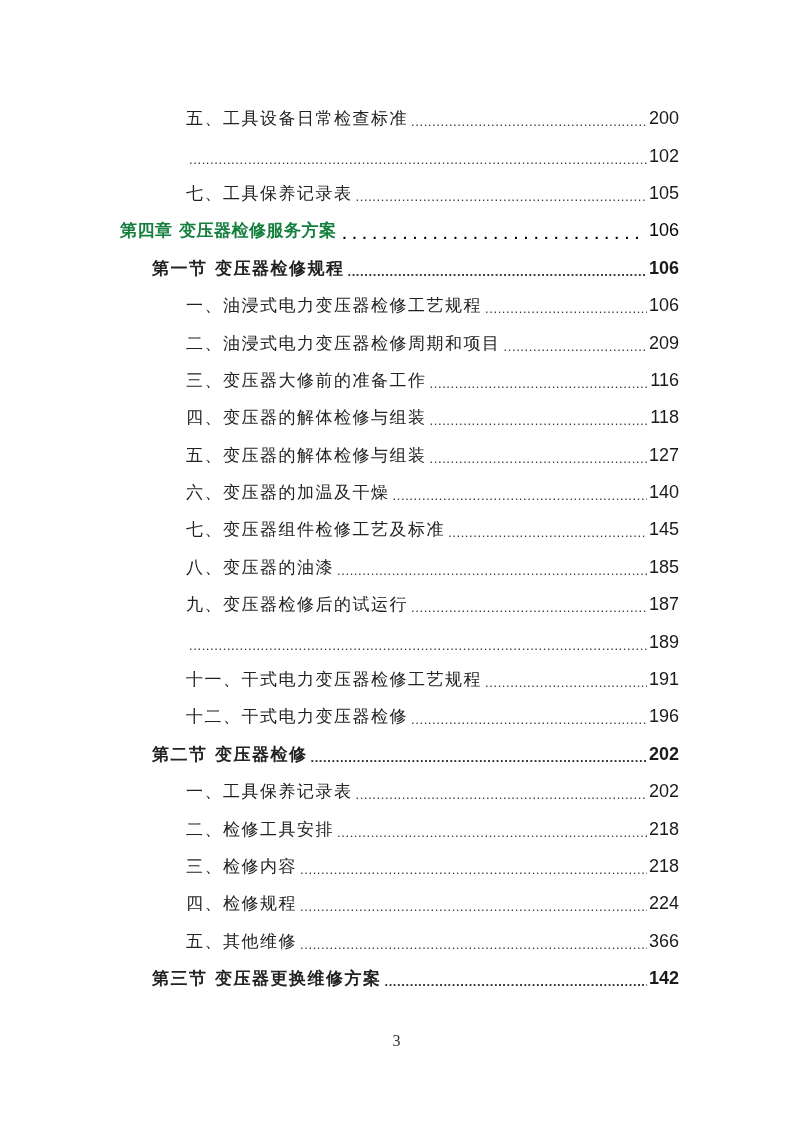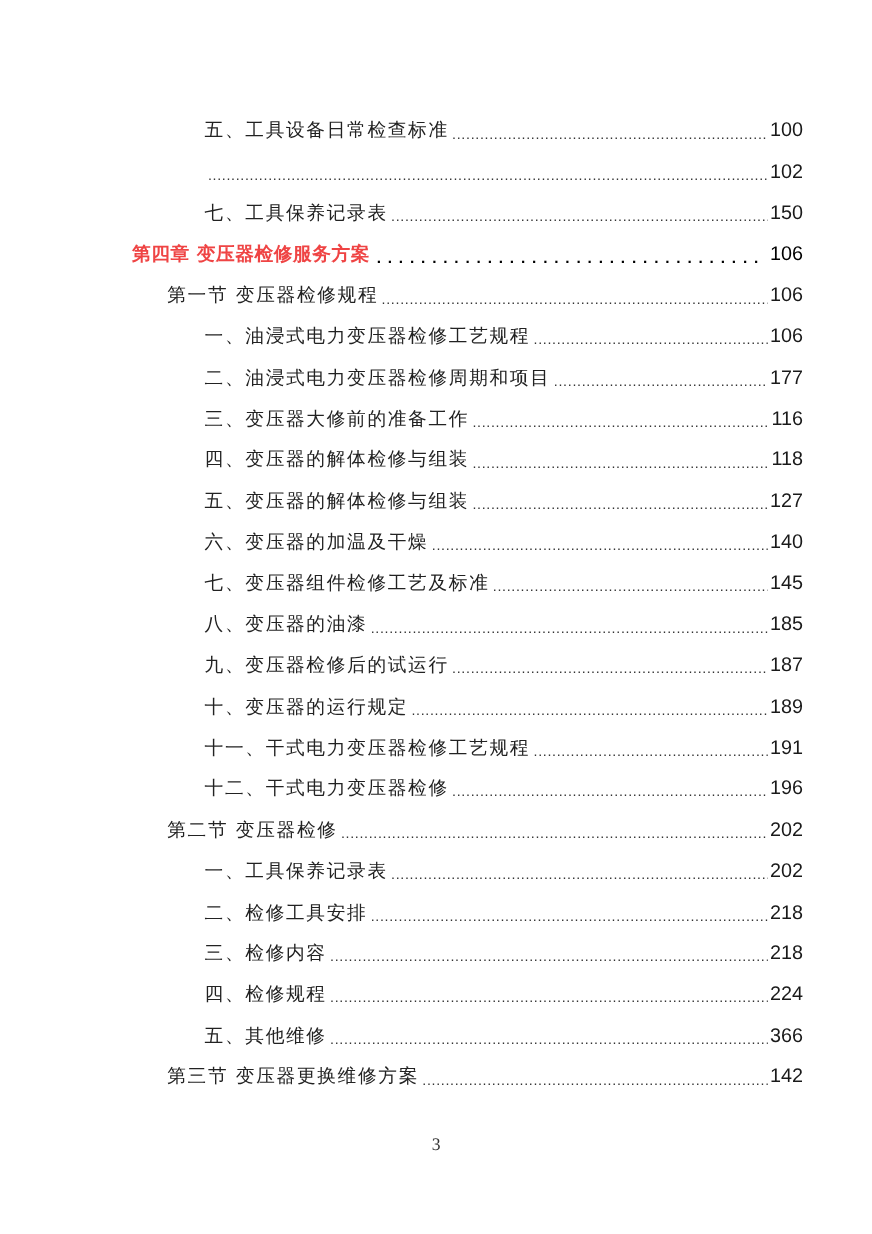--- a/index.html
+++ b/index.html
@@ -20,32 +20,32 @@
       top: 100px;
       left: 0;
       width: 793px;
     }
     .toc-row {
       position: relative;
       height: 37.4px;
       display: flex;
       align-items: center;
       box-sizing: border-box;
-      padding-right: 63px;
+      padding-right: 114px;
       font-size: 17px;
     }
     .toc-row.level-1 { padding-left: 120px; font-weight: bold; }
-    .toc-row.level-2 { padding-left: 152px; }
+    .toc-row.level-2 { padding-left: 152px; font-weight: bold; }
     .toc-row.level-3 { padding-left: 186px; }
     .toc-title {
       white-space: nowrap;
       letter-spacing: 1.5px;
       color: #222;
     }
-    .toc-row.level-1 .toc-title { letter-spacing: 0.5px; color: #ef4444; }
+    .toc-row.level-1 .toc-title { letter-spacing: 0.5px; color: #15803d; }
     .toc-leader {
       flex: 1;
       overflow: hidden;
       white-space: nowrap;
       margin: 0 2px 0 3px;
       color: #333;
       font-family: "Liberation Sans", sans-serif;
       font-size: 13px;
       align-self: center;
       position: relative;
@@ -78,50 +78,50 @@
       color: #333;
     }
   </style>
 </head>
 <body>
 
 <div class="toc" id="toc">
     <div class="toc-row level-3">
       <span class="toc-title">五、工具设备日常检查标准</span>
       <span class="toc-leader">................................................................................................................................................................</span>
-      <span class="toc-page">100</span>
+      <span class="toc-page">200</span>
     </div>
     <div class="toc-row level-3">
       <span class="toc-leader">................................................................................................................................................................</span>
       <span class="toc-page">102</span>
     </div>
     <div class="toc-row level-3">
       <span class="toc-title">七、工具保养记录表</span>
       <span class="toc-leader">................................................................................................................................................................</span>
-      <span class="toc-page">150</span>
+      <span class="toc-page">105</span>
     </div>
     <div class="toc-row level-1">
       <span class="toc-title">第四章  变压器检修服务方案</span>
       <span class="toc-leader">..........................................................................................</span>
       <span class="toc-page">106</span>
     </div>
     <div class="toc-row level-2">
       <span class="toc-title">第一节  变压器检修规程</span>
       <span class="toc-leader">................................................................................................................................................................</span>
       <span class="toc-page">106</span>
     </div>
     <div class="toc-row level-3">
       <span class="toc-title">一、油浸式电力变压器检修工艺规程</span>
       <span class="toc-leader">................................................................................................................................................................</span>
       <span class="toc-page">106</span>
     </div>
     <div class="toc-row level-3">
       <span class="toc-title">二、油浸式电力变压器检修周期和项目</span>
       <span class="toc-leader">................................................................................................................................................................</span>
-      <span class="toc-page">177</span>
+      <span class="toc-page">209</span>
     </div>
     <div class="toc-row level-3">
       <span class="toc-title">三、变压器大修前的准备工作</span>
       <span class="toc-leader">................................................................................................................................................................</span>
       <span class="toc-page">116</span>
     </div>
     <div class="toc-row level-3">
       <span class="toc-title">四、变压器的解体检修与组装</span>
       <span class="toc-leader">................................................................................................................................................................</span>
       <span class="toc-page">118</span>
@@ -145,21 +145,20 @@
       <span class="toc-title">八、变压器的油漆</span>
       <span class="toc-leader">................................................................................................................................................................</span>
       <span class="toc-page">185</span>
     </div>
     <div class="toc-row level-3">
       <span class="toc-title">九、变压器检修后的试运行</span>
       <span class="toc-leader">................................................................................................................................................................</span>
       <span class="toc-page">187</span>
     </div>
     <div class="toc-row level-3">
-      <span class="toc-title">十、变压器的运行规定</span>
       <span class="toc-leader">................................................................................................................................................................</span>
       <span class="toc-page">189</span>
     </div>
     <div class="toc-row level-3">
       <span class="toc-title">十一、干式电力变压器检修工艺规程</span>
       <span class="toc-leader">................................................................................................................................................................</span>
       <span class="toc-page">191</span>
     </div>
     <div class="toc-row level-3">
       <span class="toc-title">十二、干式电力变压器检修</span>

